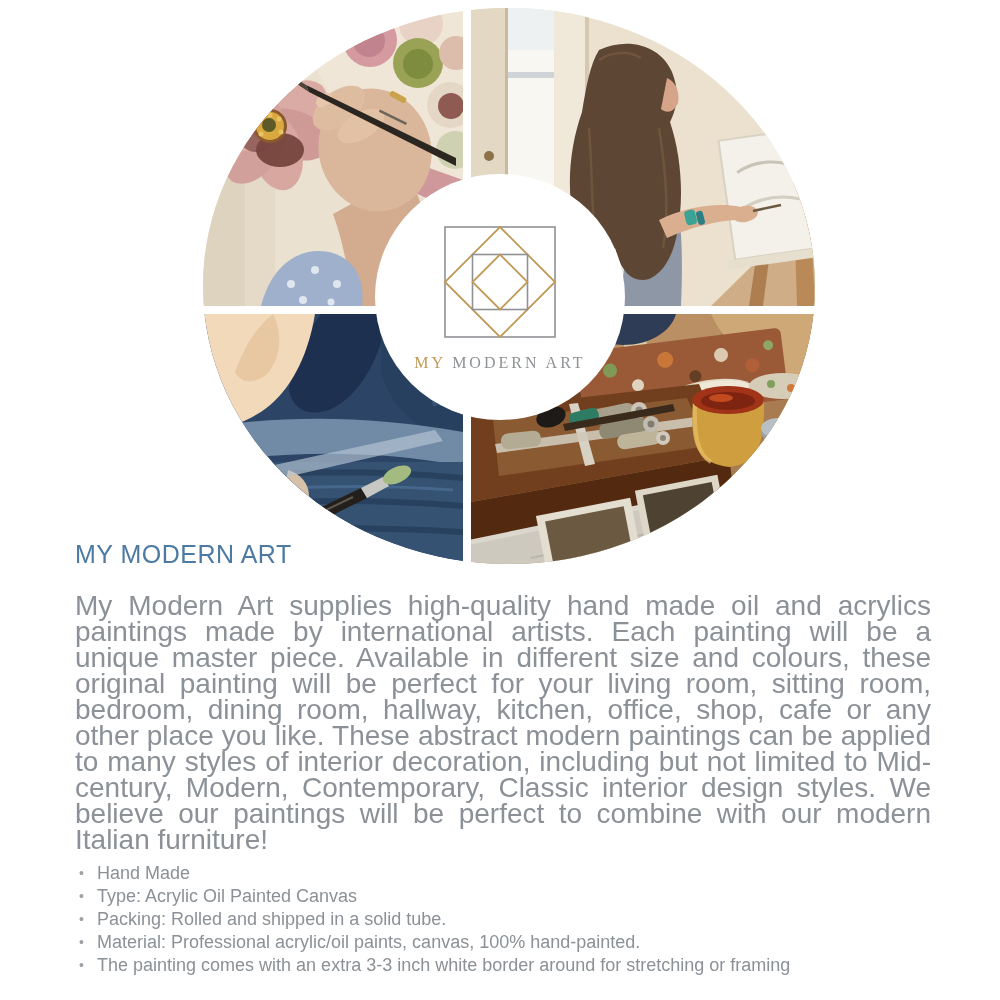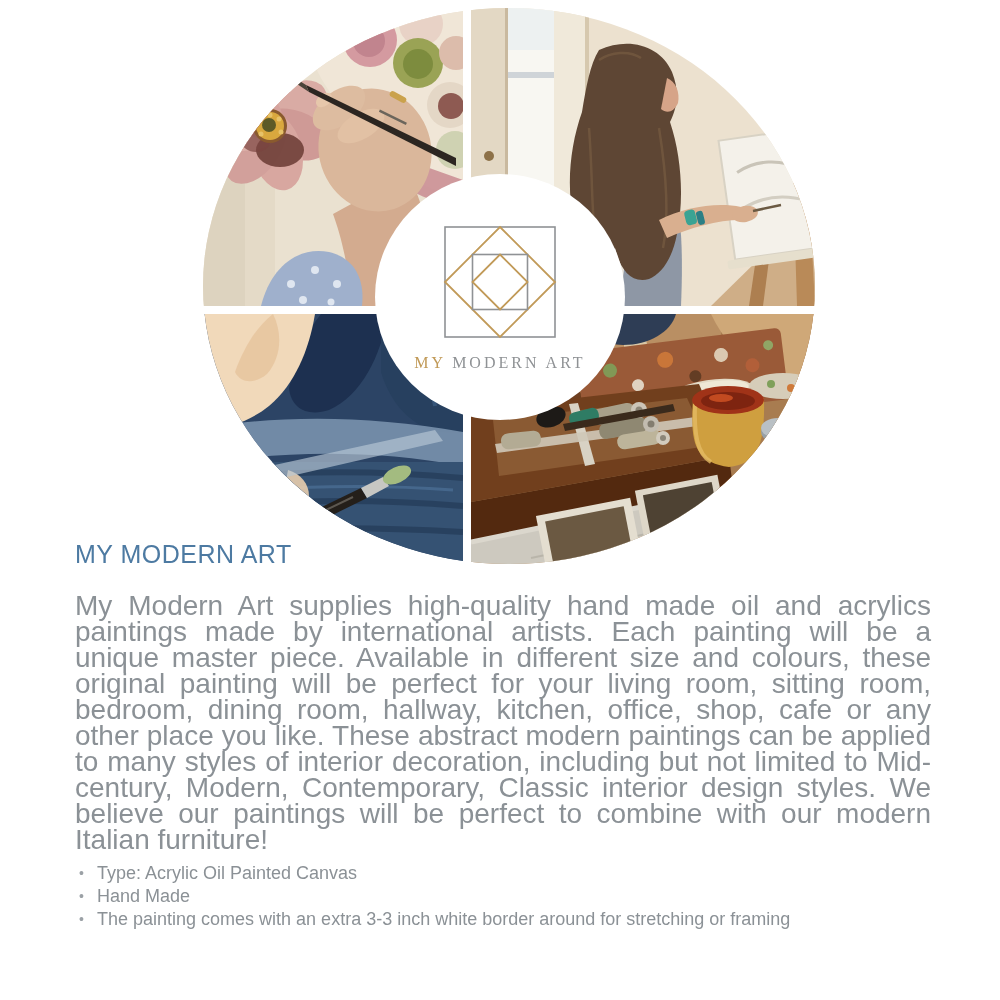--- a/index.html
+++ b/index.html
@@ -250,18 +250,20 @@
         <polygon points="59,31.5 86.5,59 59,86.5 31.5,59" fill="none" stroke="#c19a58" stroke-width="1.8"></polygon>
       </svg>
       <div class="logo-text"><span class="gold">MY</span><span class="gray">MODERN ART</span></div>
     </div>
   </div>
 
   <main class="content">
     <h1>MY MODERN ART</h1>
     <p class="about-body">My Modern Art supplies high-quality hand made oil and acrylics paintings made by international artists. Each painting will be a unique master piece. Available in different size and colours, these original painting will be perfect for your living room, sitting room, bedroom, dining room, hallway, kitchen, office, shop, cafe or any other place you like. These abstract modern paintings can be applied to many styles of interior decoration, including but not limited to Mid-century, Modern, Contemporary, Classic interior design styles. We believe our paintings will be perfect to combine with our modern Italian furniture!</p>
     <ul class="spec">
+      <li>Hand Made</li>
       <li>Type: Acrylic Oil Painted Canvas</li>
-      <li>Hand Made</li>
+      <li>Packing: Rolled and shipped in a solid tube.</li>
+      <li>Material: Professional acrylic/oil paints, canvas, 100% hand-painted.</li>
       <li>The painting comes with an extra 3-3 inch white border around for stretching or framing</li>
     </ul>
   </main>
 </div>
 
 </body></html>

